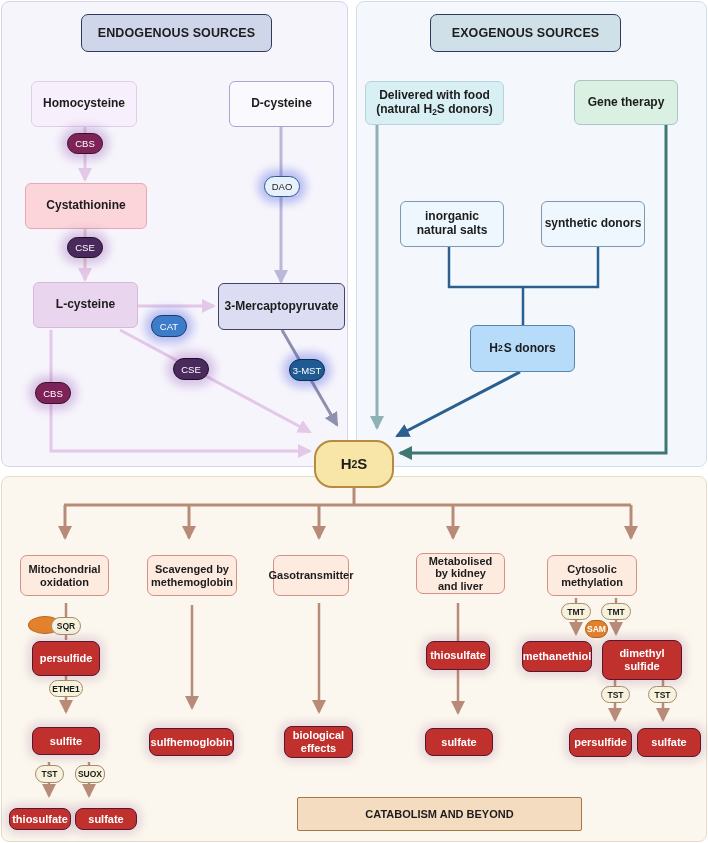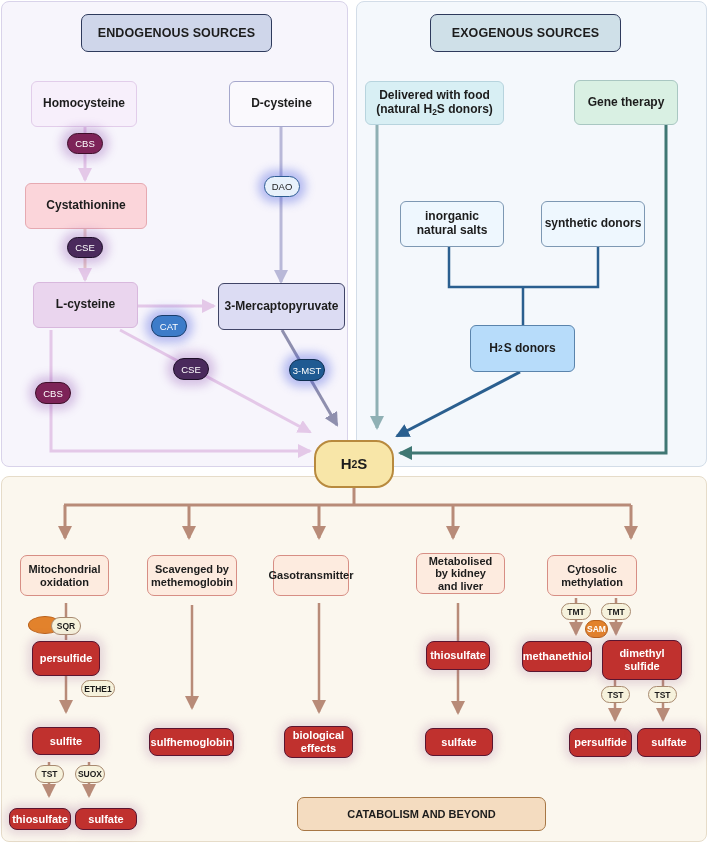--- a/index.html
+++ b/index.html
@@ -136,37 +136,37 @@
 
 <div class="box cat-box" style="left:20px;top:555px;width:89px;height:41px;">Mitochondrial oxidation</div>
 <div class="box cat-box" style="left:147px;top:555px;width:90px;height:41px;">Scavenged by methemoglobin</div>
 <div class="box cat-box" style="left:273px;top:555px;width:76px;height:41px;">Gasotransmitter</div>
 <div class="box cat-box" style="left:416px;top:553px;width:89px;height:41px;padding:0 8px;">Metabolised by kidney and liver</div>
 <div class="box cat-box" style="left:547px;top:555px;width:90px;height:41px;padding:0 12px;">Cytosolic methylation</div>
 
 <div class="orange" style="left:28px;top:616px;width:23px;height:18px;padding-left:32px;">GSH</div>
 <div class="pill" style="left:51px;top:617px;width:30px;height:18px;">SQR</div>
 <div class="box red" style="left:32px;top:641px;width:68px;height:35px;">persulfide</div>
-<div class="pill" style="left:49px;top:680px;width:34px;height:17px;margin-left:32px;">ETHE1</div>
+<div class="pill" style="left:49px;top:680px;width:34px;height:17px;">ETHE1</div>
 <div class="box red" style="left:32px;top:727px;width:68px;height:28px;">sulfite</div>
 <div class="pill" style="left:35px;top:765px;width:29px;height:18px;">TST</div>
-<div class="pill" style="left:75px;top:765px;width:30px;height:18px;">SUOX</div>
+<div class="pill" style="left:75px;top:765px;width:30px;height:18px;border-radius:8px;">SUOX</div>
 <div class="box red" style="left:9px;top:808px;width:62px;height:22px;">thiosulfate</div>
 <div class="box red" style="left:75px;top:808px;width:62px;height:22px;">sulfate</div>
 
 <div class="box red" style="left:149px;top:728px;width:85px;height:28px;">sulfhemoglobin</div>
 
 <div class="box red" style="left:284px;top:726px;width:69px;height:32px;padding:0 6px;">biological effects</div>
 
 <div class="box red" style="left:426px;top:641px;width:64px;height:29px;">thiosulfate</div>
 <div class="box red" style="left:425px;top:728px;width:68px;height:28px;">sulfate</div>
 
 <div class="pill" style="left:561px;top:603px;width:30px;height:17px;">TMT</div>
 <div class="pill" style="left:601px;top:603px;width:30px;height:17px;">TMT</div>
 <div class="orange" style="left:585px;top:620px;width:23px;height:18px;border-radius:9px;">SAM</div>
 <div class="box red" style="left:522px;top:641px;width:70px;height:31px;">methanethiol</div>
 <div class="box red" style="left:602px;top:640px;width:80px;height:40px;padding:0 14px;">dimethyl sulfide</div>
 <div class="pill" style="left:601px;top:686px;width:29px;height:17px;">TST</div>
 <div class="pill" style="left:648px;top:686px;width:29px;height:17px;">TST</div>
 <div class="box red" style="left:569px;top:728px;width:63px;height:29px;">persulfide</div>
 <div class="box red" style="left:637px;top:728px;width:64px;height:29px;">sulfate</div>
 
-<div class="box" style="left:297px;top:797px;width:249px;height:34px;background:#f4dcc0;border:1.5px solid #a77745;border-radius:7px;font-size:11px;">CATABOLISM AND BEYOND</div>
+<div class="box" style="left:297px;top:797px;width:285px;height:34px;background:#f4dcc0;border:1.5px solid #a77745;border-radius:2px;font-size:11px;">CATABOLISM AND BEYOND</div>
 
 </body></html>

